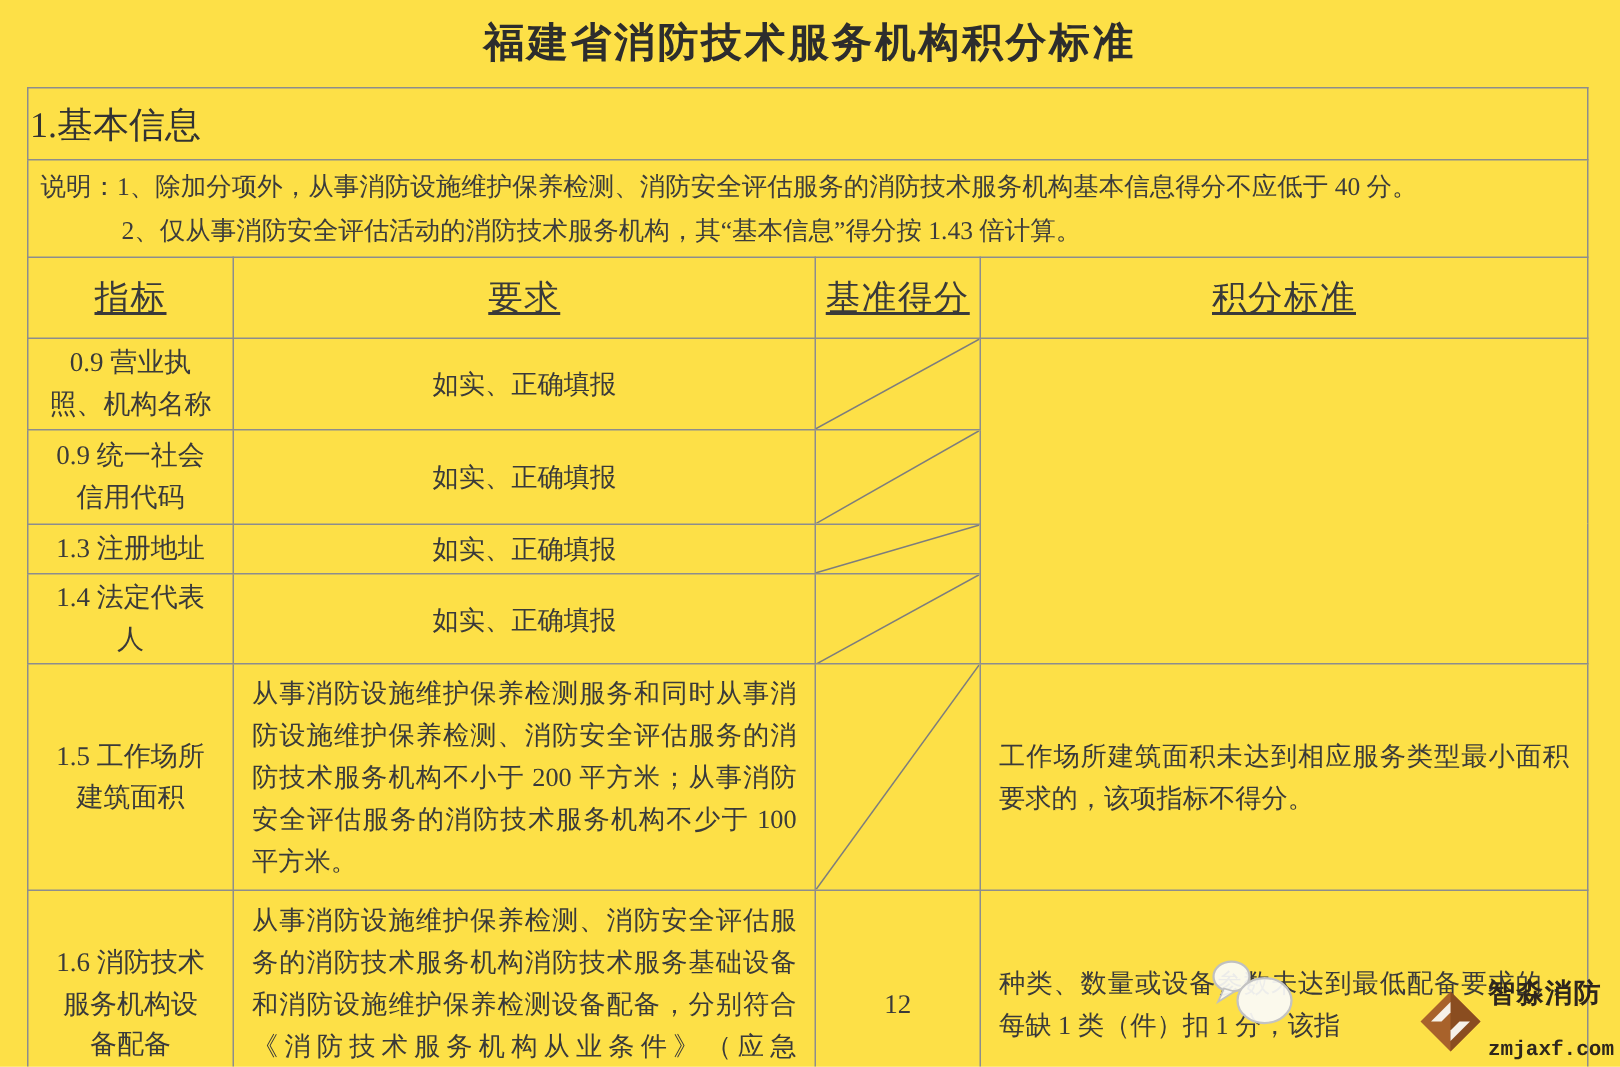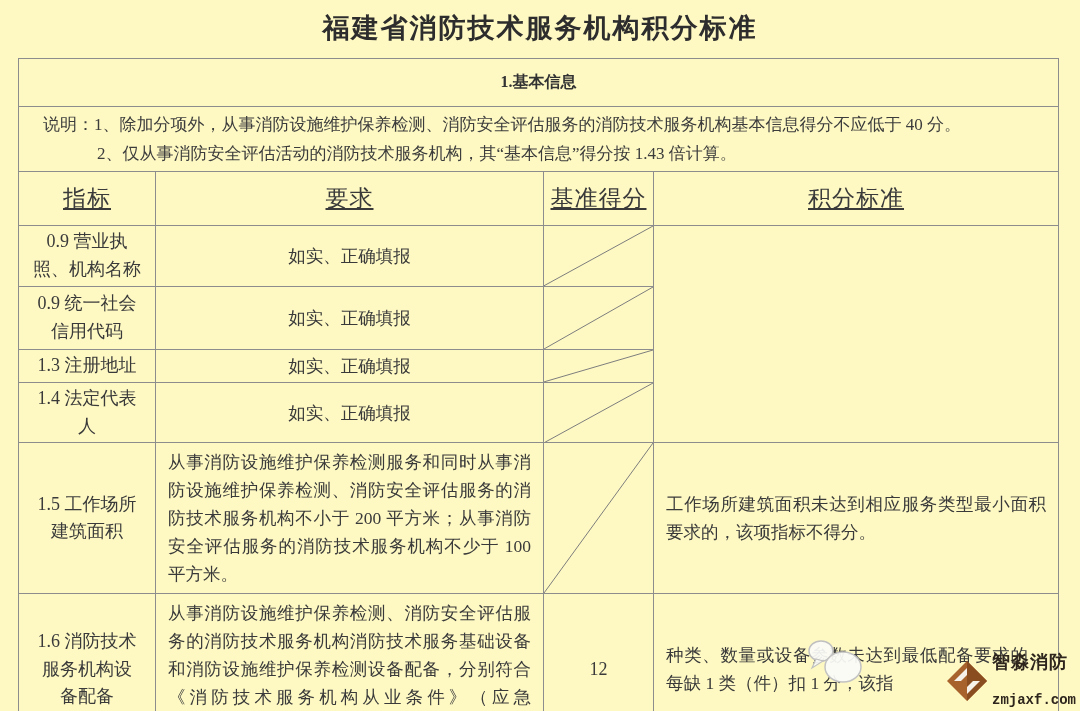--- a/index.html
+++ b/index.html
@@ -5,21 +5,21 @@
   html,body{margin:0;padding:0;}
   body{
     width:1080px;height:711px;
     background:#ffffff;
     font-family:"Liberation Serif","DejaVu Serif",serif;
     color:#3a3a3a;
     position:relative;
   }
   .page{
     position:absolute;inset:0;
-    background:#fef9c3;
+    background:#fde047;
     overflow:hidden;
   }
   .doc-title{
     position:absolute;top:10px;left:0;width:100%;
     margin:0;text-align:center;
     font-size:27px;font-weight:bold;color:#2d2d2d;
     letter-spacing:2px;
   }
   table.score-table{
     position:absolute;top:58px;left:18px;width:1040px;
@@ -34,24 +34,24 @@
   tr.r-sec{height:48px;}
   tr.r-notes{height:62px;}
   tr.r-head{height:54px;}
   tr.r-11{height:60px;}
   tr.r-12{height:63px;}
   tr.r-13{height:31px;}
   tr.r-14{height:55px;}
   tr.r-15{height:143px;}
   tr.r-16{height:110px;}
   .section-cell{
-    text-align:center;font-weight:bold;font-size:16px;color:#323232;
+    font-weight:normal;font-size:24px;color:#323232;
   }
   .notes-cell{
-    font-size:17px;line-height:29px;padding:3px 24px;color:#3c3c3c;
+    font-size:17px;line-height:29px;padding:3px 8px;color:#3c3c3c;
   }
   .note-line2{padding-left:54px;}
   .head-cell{
     text-align:center;font-size:23px;font-weight:normal;color:#3a3a3a;
     letter-spacing:1px;
     text-decoration:underline;
   }
   .ind{
     text-align:center;font-size:18px;line-height:1.55;
     white-space:pre-line;padding:2px 3px;

